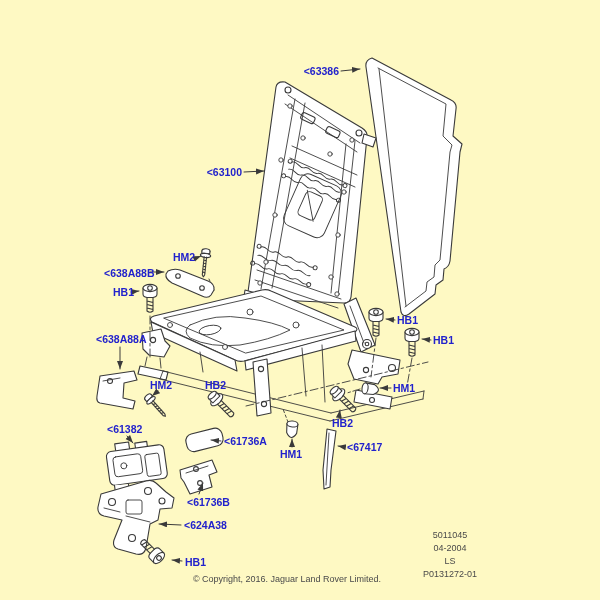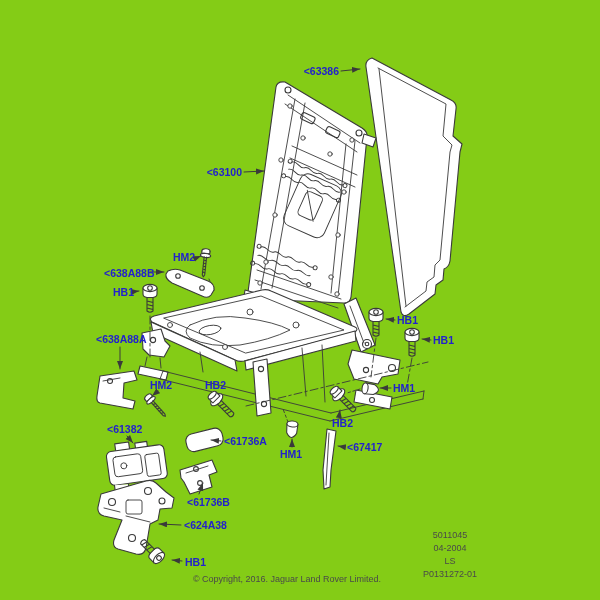--- a/index.html
+++ b/index.html
@@ -1,16 +1,16 @@
 <!DOCTYPE html>
 <html style="--callout-blue: #2222cc; --line-dark: #3a3a3a; --footer-gray: #4a4a4a;"><head>
 <meta charset="utf-8">
 <style>
   html,body{margin:0;padding:0;background:#fff;}
-  .page{position:relative;width:600px;height:600px;background:#84cc16;overflow:hidden;
+  .page{position:relative;width:600px;height:600px;background:#fef9c3;overflow:hidden;
         font-family:"Liberation Sans",sans-serif;text-align:center;}
   svg{display:block;}
   .art{stroke:var(--line-dark,#3a3a3a);fill:none;stroke-width:1.1;
        stroke-linejoin:round;stroke-linecap:round;}
   .fw{fill:#fff;}
   .thin{stroke-width:0.9;}
   .phantom{stroke-dasharray:8 3 2.5 3;stroke-width:0.9;}
   .dot{stroke-dasharray:2.5 2.5;stroke-width:0.9;}
   .leader{stroke:var(--line-dark,#3a3a3a);stroke-width:1;fill:none;}
   .callout{font:bold 10.5px "Liberation Sans",sans-serif;fill:var(--callout-blue,#2222cc);cursor:pointer;}

